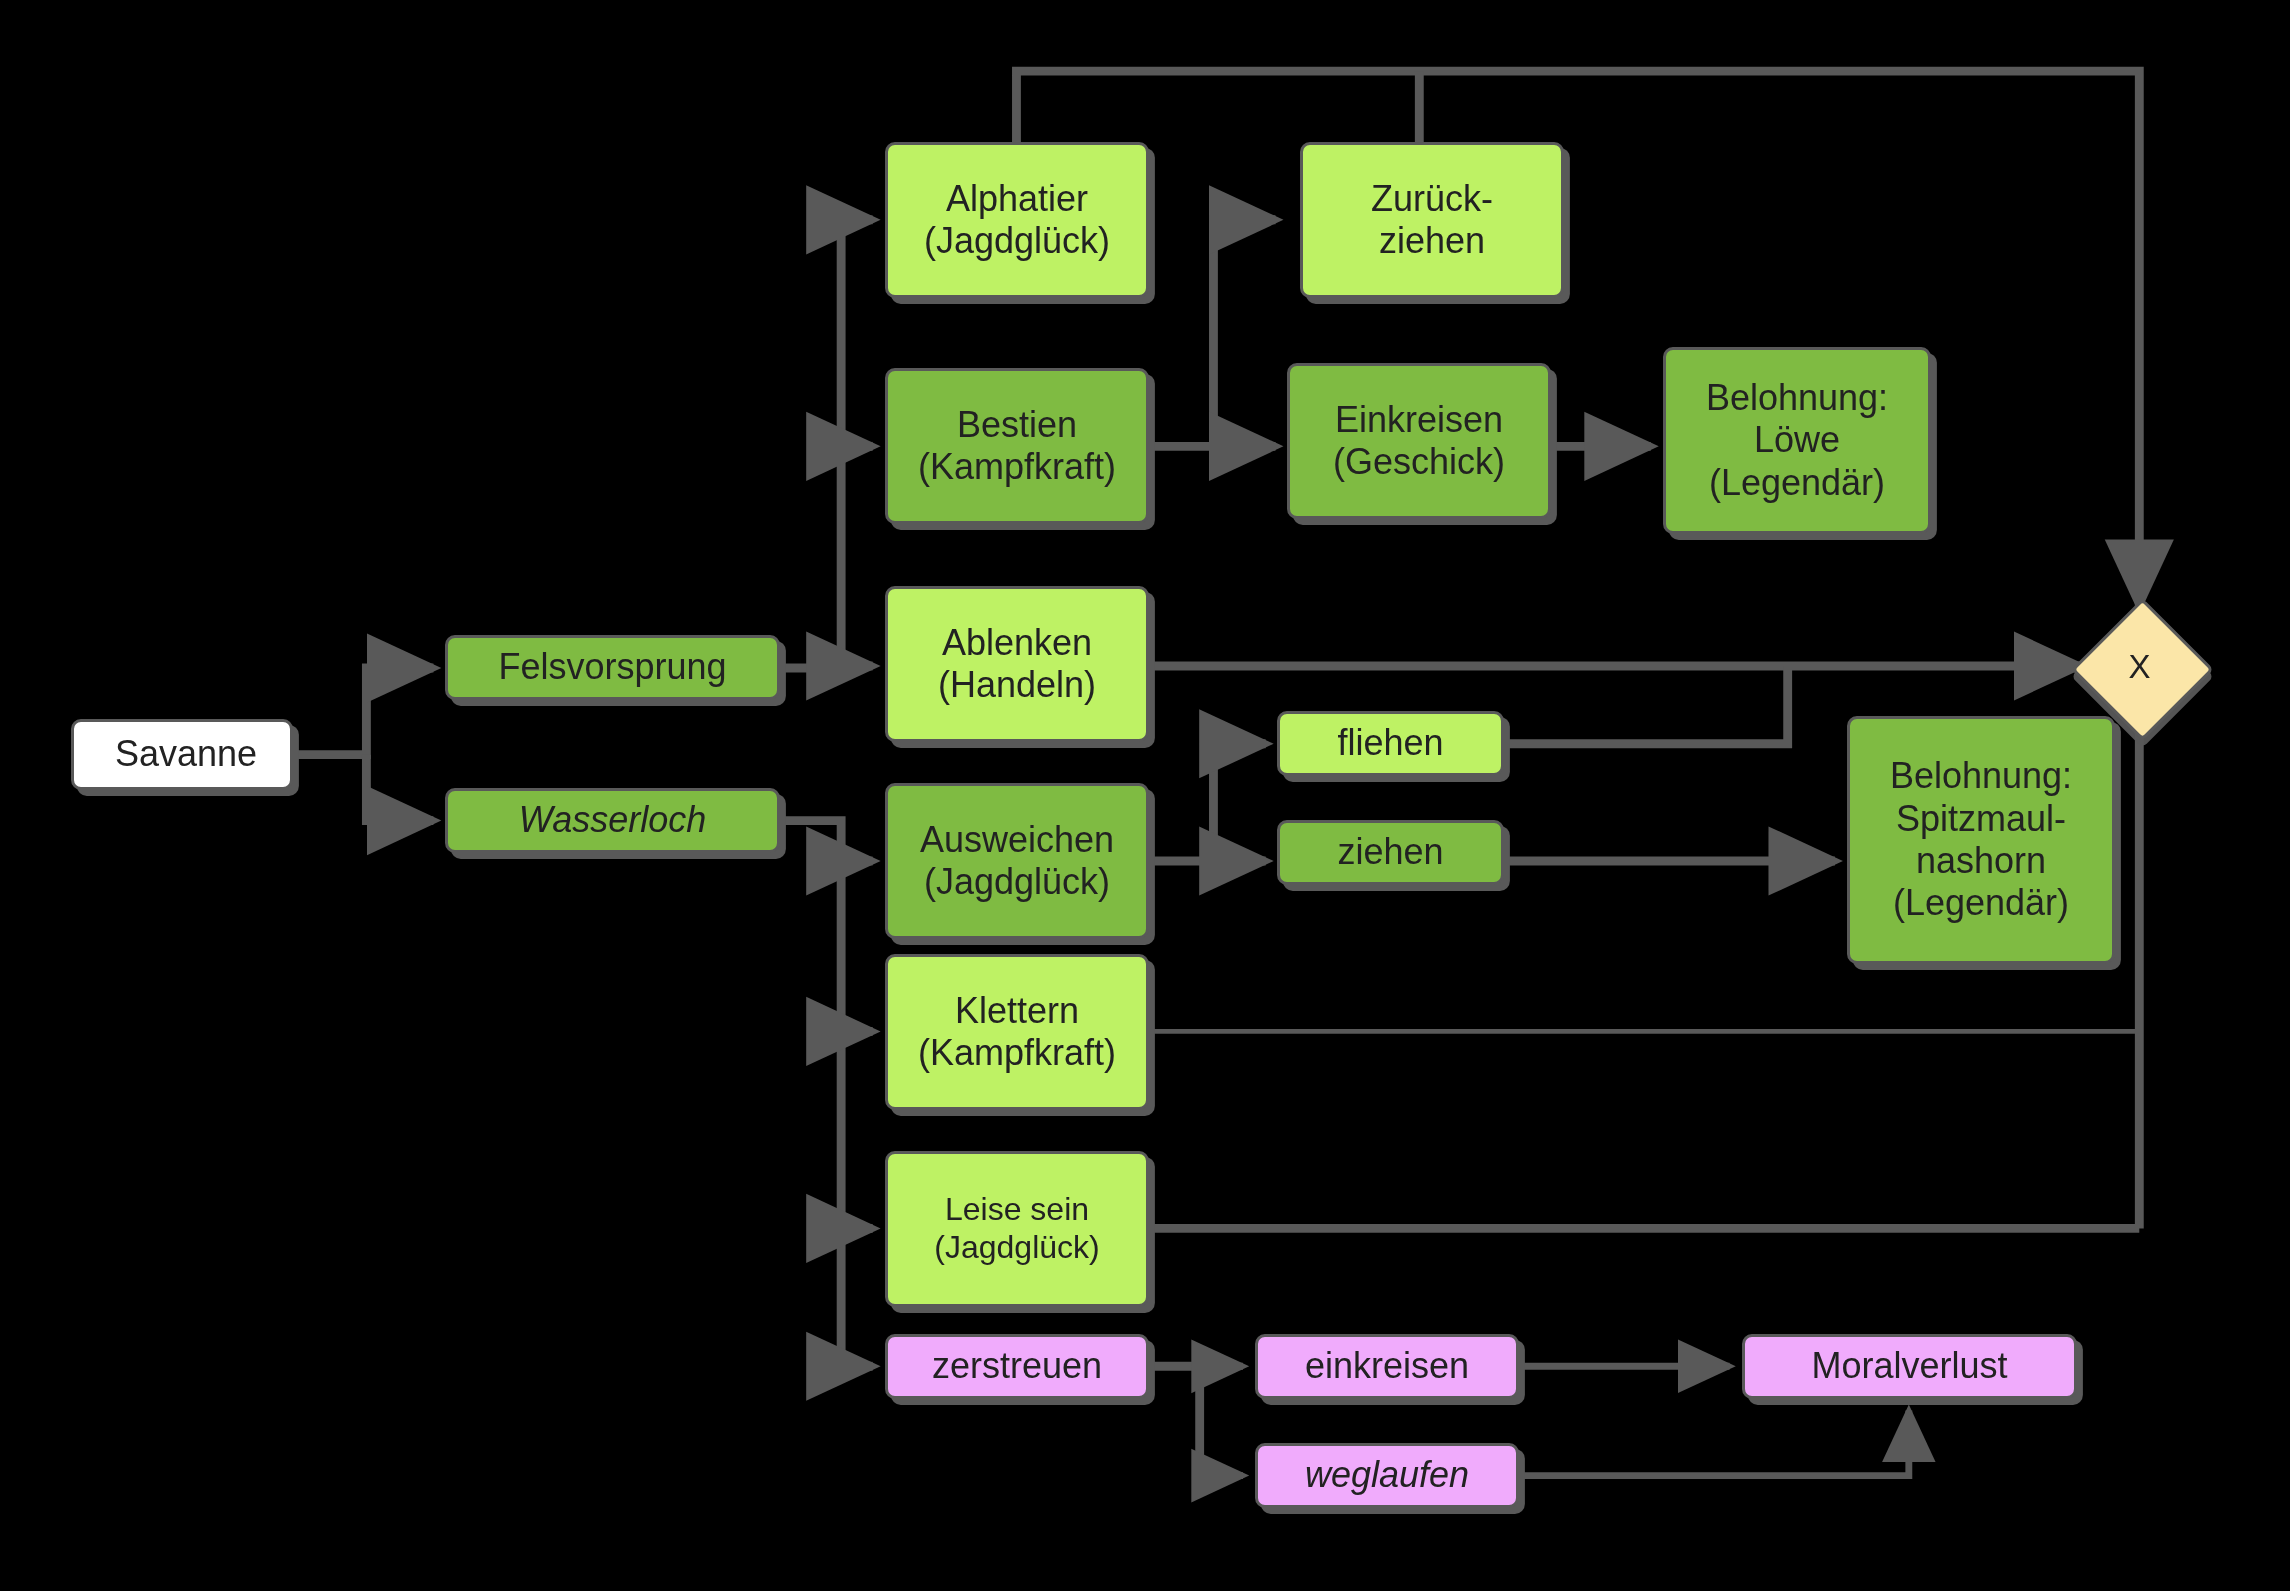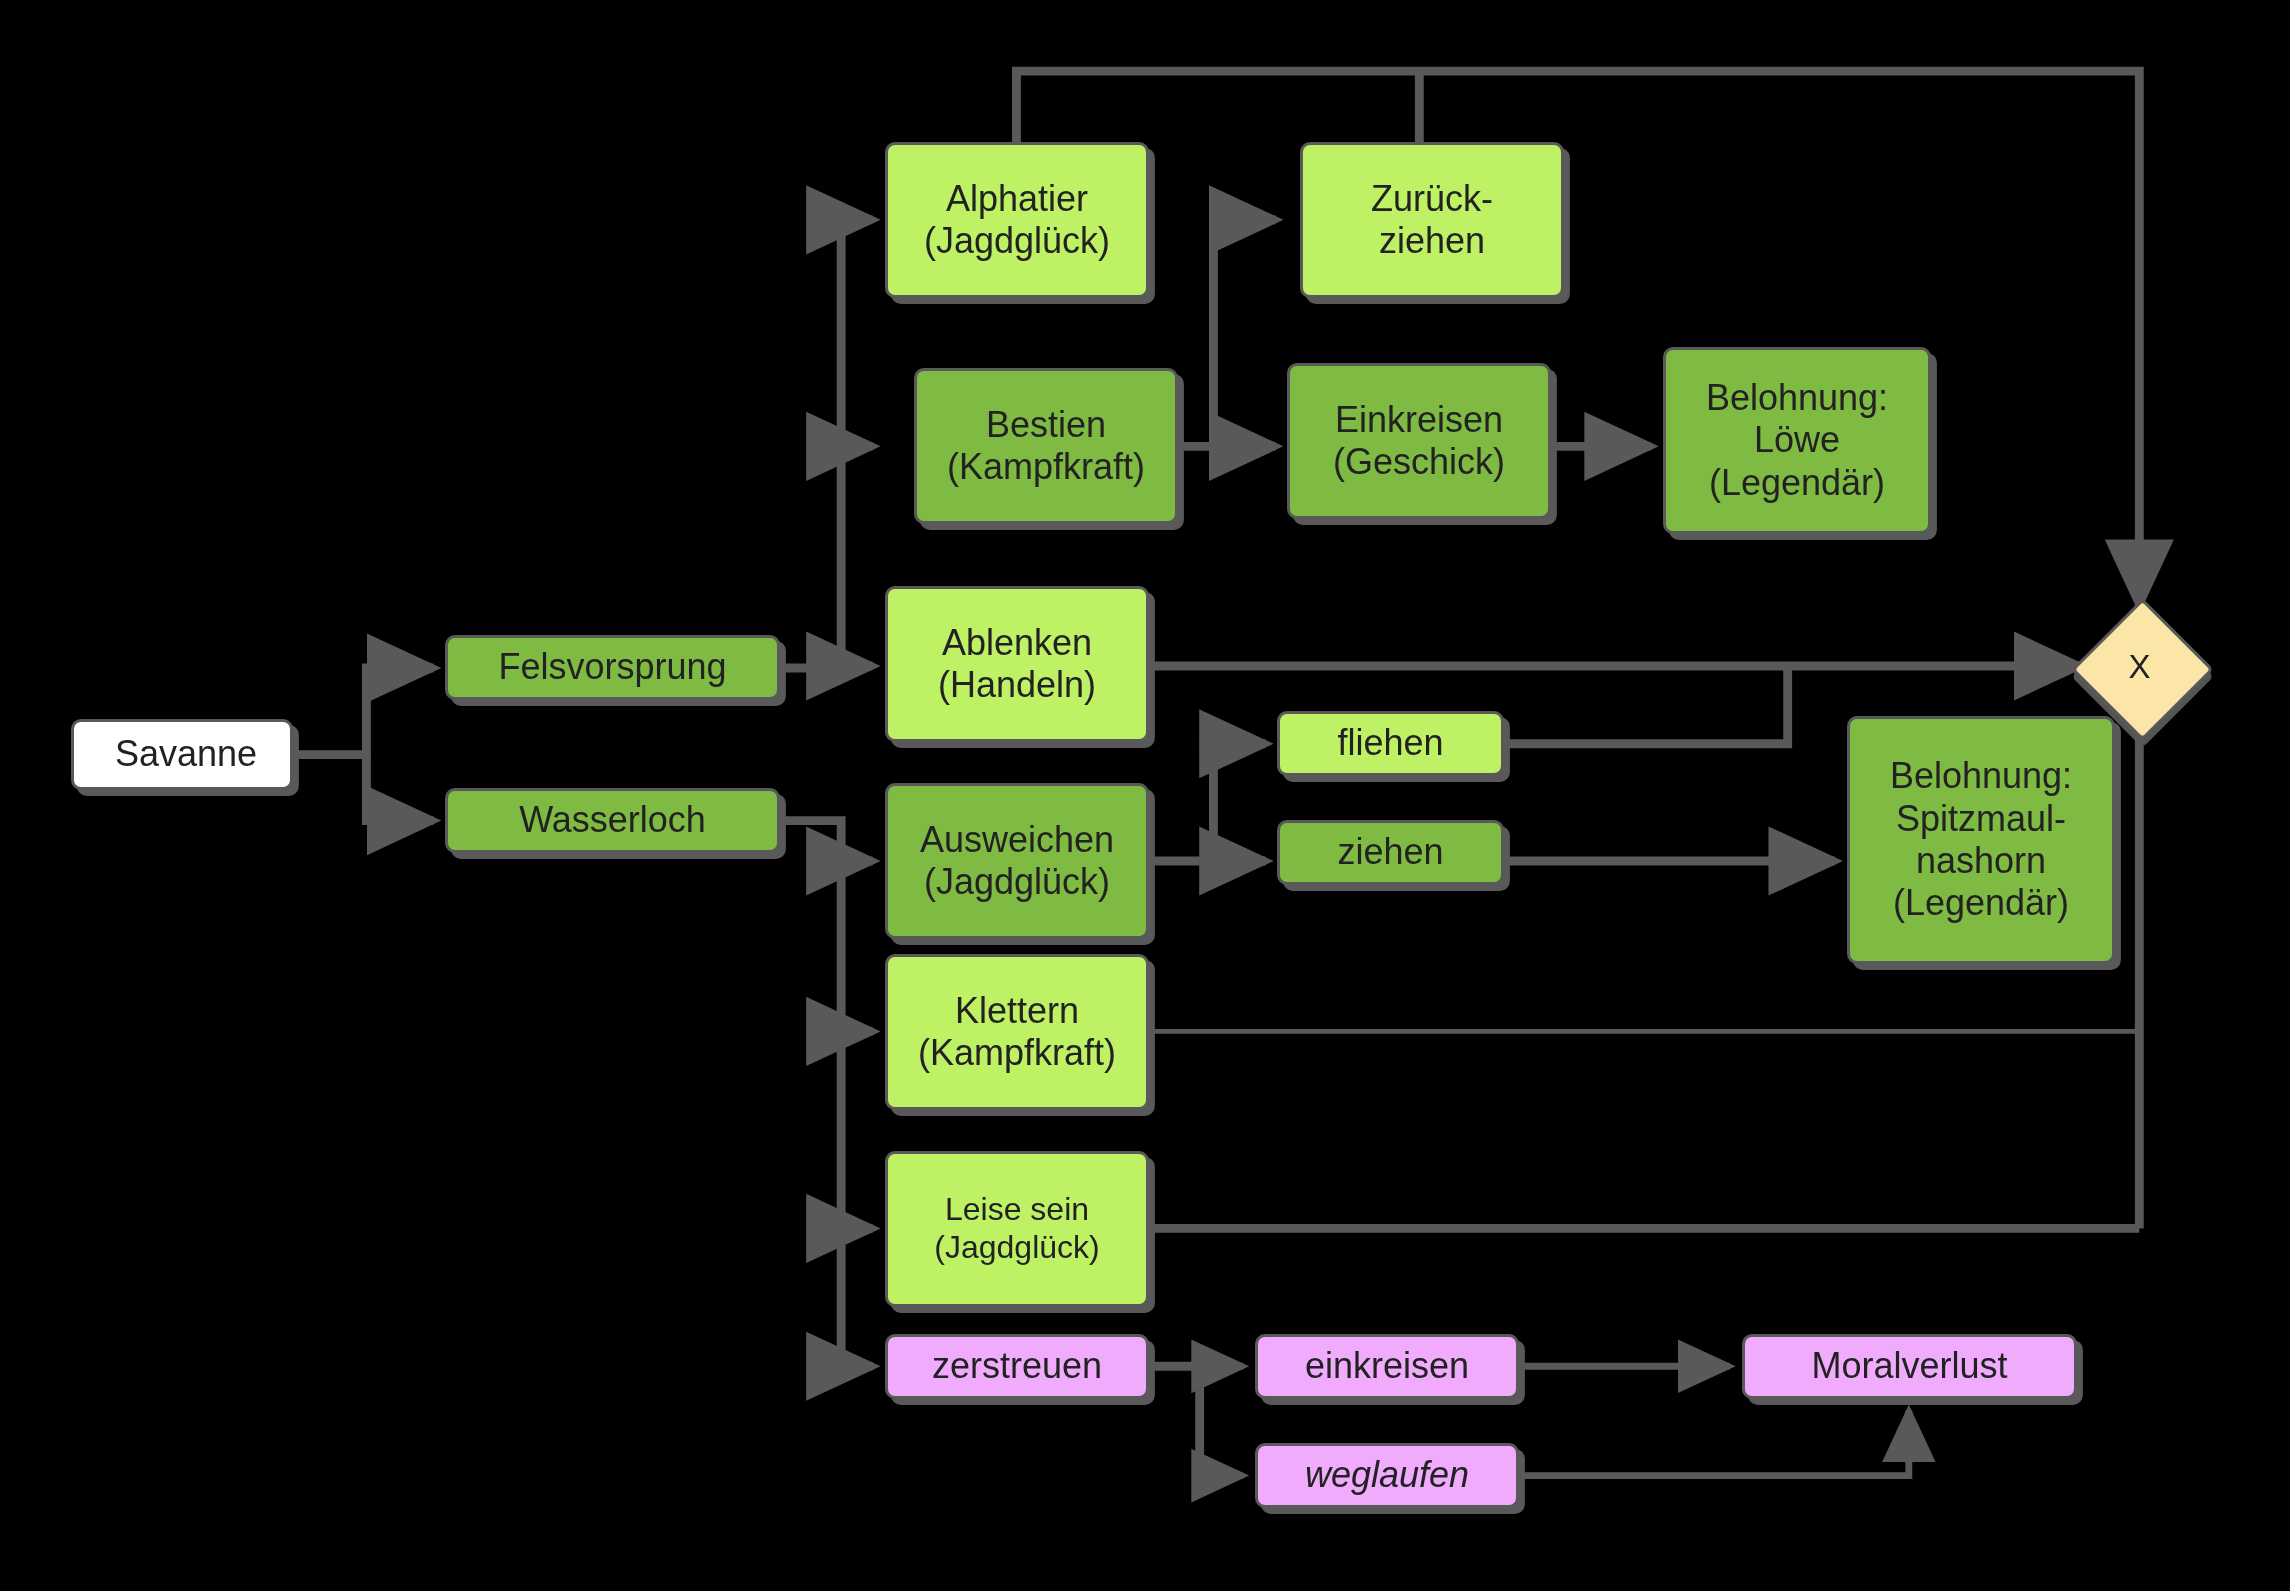--- a/index.html
+++ b/index.html
@@ -125,24 +125,24 @@
       <path d="M 1218,1498 L 1262,1498" marker-end="url(#ah)" stroke-width="7"></path>
 
       <path d="M 1542,1387 L 1756,1387" marker-end="url(#ah)" stroke-width="7"></path>
       <path d="M 1542,1498 L 1938,1498 L 1938,1432" marker-end="url(#ah)" stroke-width="7"></path>
     </g>
   </svg>
 
   <div id="node-layer">
       <div class="node n-white" style="left: 71px; top: 719px; width: 222px; height: 71px; font-size: 36px; padding-left: 8px;">Savanne</div>
       <div class="node n-green" style="left: 445px; top: 635px; width: 335px; height: 65px; font-size: 36px;">Felsvorsprung</div>
-      <div class="node n-green" style="left: 445px; top: 788px; width: 335px; height: 65px; font-size: 36px;">Wasserloch</div>
+      <div class="node n-green" style="left: 445px; top: 788px; width: 335px; height: 65px; font-size: 36px; font-style: italic;">Wasserloch</div>
       <div class="node n-yellow" style="left: 885px; top: 142px; width: 264px; height: 156px; font-size: 36px;">Alphatier
 (Jagdglück)</div>
-      <div class="node n-green" style="left: 885px; top: 368px; width: 264px; height: 156px; font-size: 36px; margin-left: 29px;">Bestien
+      <div class="node n-green" style="left: 885px; top: 368px; width: 264px; height: 156px; font-size: 36px;">Bestien
 (Kampfkraft)</div>
       <div class="node n-yellow" style="left: 885px; top: 586px; width: 264px; height: 156px; font-size: 36px;">Ablenken
 (Handeln)</div>
       <div class="node n-green" style="left: 885px; top: 783px; width: 264px; height: 156px; font-size: 36px;">Ausweichen
 (Jagdglück)</div>
       <div class="node n-yellow" style="left: 885px; top: 954px; width: 264px; height: 156px; font-size: 36px;">Klettern
 (Kampfkraft)</div>
       <div class="node n-yellow" style="left: 885px; top: 1151px; width: 264px; height: 156px; font-size: 32px;">Leise sein
 (Jagdglück)</div>
       <div class="node n-pink" style="left: 885px; top: 1334px; width: 264px; height: 65px; font-size: 36px;">zerstreuen</div>

